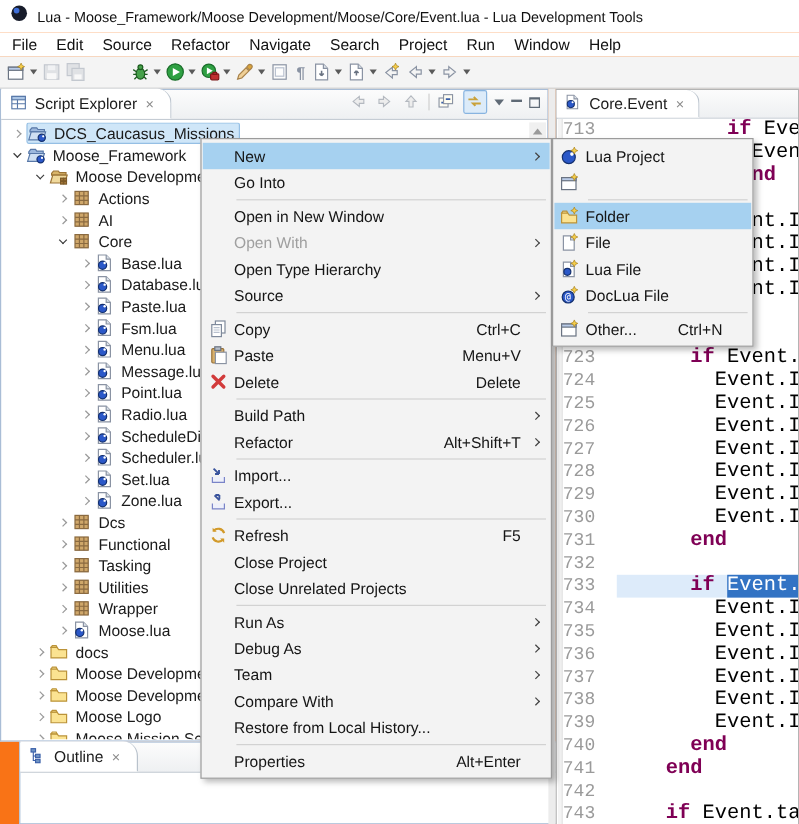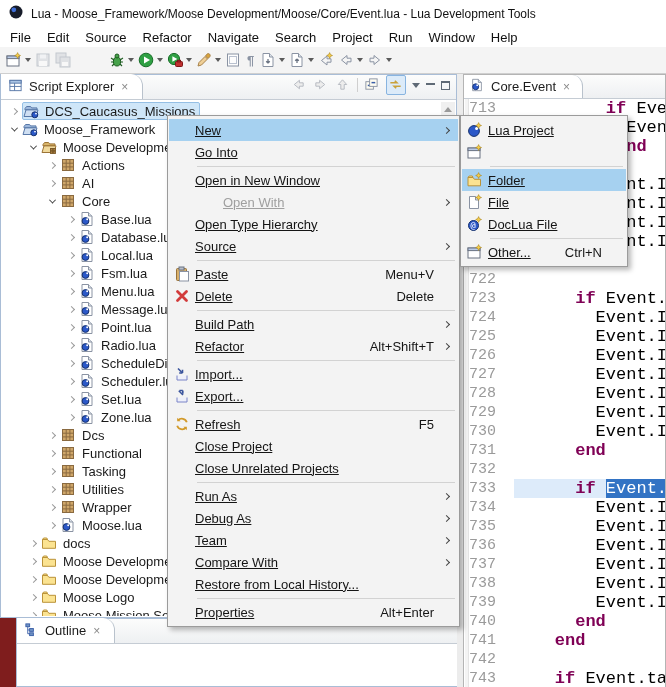--- a/index.html
+++ b/index.html
@@ -1,19 +1,19 @@
 <!DOCTYPE html>
 <html style="--mhl: #a6d1f0; --edsel: #3273c4; --curline: #ddebfa; --kw: #7f0055;"><head>
 <meta charset="utf-8">
 <style>
   * { margin:0; padding:0; box-sizing:border-box; }
   html,body { width:666px; height:687px; overflow:hidden; }
   body { font-family:"Liberation Sans", sans-serif; background:#fff; position:relative;
          -webkit-font-smoothing:antialiased; }
-  #app { position:absolute; inset:0; background:#7f1d1d; }
+  #app { position:absolute; inset:0; background:#f97316; }
 
   
   #titlebar { position:absolute; left:0; top:0; width:666px; height:27px; background:#fff;
               display:flex; align-items:center; padding-left:8px; gap:7px; }
   #titlebar .title { font-size:12px; color:#111; white-space:nowrap; }
   #menubar { position:absolute; left:0; top:27px; width:666px; height:20px; background:#fff;
              display:flex; align-items:center; padding-left:2px; }
   #menubar .mitem { font-size:13px; color:#111; padding:2px 8px; cursor:default; }
   #toolbar { position:absolute; left:0; top:47px; width:666px; height:27px; background:#f4f4f4;
              border-bottom:1px solid #cfcfcf; display:flex; align-items:center; padding-left:4px; }
@@ -89,24 +89,24 @@
   #code .cur { background:var(--curline); }
   #code .sel { background:var(--edsel); color:#fff; }
 
   
   .menu { position:absolute; background:#f3f3f3; border:1px solid #9b9b9b;
           box-shadow:3px 3px 5px rgba(0,0,0,.28); padding:3px 1px; z-index:50; }
   #context-menu { left:167px; top:115px; width:293px; }
   #new-submenu  { left:460px; top:115px; width:168px; z-index:60; }
   .menu-item { height:22px; display:flex; align-items:center; font-size:13px; color:#151515; }
   .menu-item.hl { background:var(--mhl); }
-  .menu-item.disabled { color:#9f9f9f;margin-left:28px; }
+  .menu-item.disabled { color:#9f9f9f; }
   .mi-icon { width:26px; flex:none; display:flex; justify-content:center; align-items:center; }
   .mi-icon svg { width:16px; height:16px; }
-  .mi-label { flex:1; white-space:nowrap;text-decoration:underline; }
+  .mi-label { flex:1; white-space:nowrap; }
   .mi-short { margin-left:auto; padding-right:10px; white-space:nowrap; }
   .mi-arrow { width:14px; flex:none; display:flex; align-items:center; }
   .mi-arrow i { width:5px; height:5px; border-right:1.5px solid #444; border-top:1.5px solid #444;
                 transform:rotate(45deg); }
   .menu-sep { height:1px; background:#d2d2d2; margin:3px 3px 2px 28px; }
   #new-submenu .menu-sep { margin-left:28px; }
 </style>
 </head>
 <body>
 
@@ -461,21 +461,21 @@
           </span>
           <span class="selwrap">
             <span class="tico"><span style="display: inline-flex; width: 16px; height: 16px;">
                 <svg viewBox="0 0 16 16">
                   <path d="M3 1.5h6.5L13 5v9.5H3z" fill="#fff" stroke="#8a93a3"></path>
                   <path d="M9.5 1.5V5H13" fill="#dde3ea" stroke="#8a93a3"></path>
                   <circle cx="6.5" cy="10" r="3.4" fill="#2b58c8" stroke="#14306e"></circle>
                   <circle cx="8.2" cy="8.2" r="1" fill="#fff"></circle>
                 </svg>
               </span></span>
-            <span class="tlabel">Local.lua</span>
+            <span class="tlabel">Paste.lua</span>
           </span>
         </div>
         <div class="trow" style="padding-left: 61px;">
           <span class="chev">
             <i></i>
           </span>
           <span class="selwrap">
             <span class="tico"><span style="display: inline-flex; width: 16px; height: 16px;">
                 <svg viewBox="0 0 16 16">
                   <path d="M3 1.5h6.5L13 5v9.5H3z" fill="#fff" stroke="#8a93a3"></path>
@@ -898,20 +898,34 @@
         <span class="mi-label">Source</span>
         <span class="mi-arrow">
           <i></i>
         </span>
       </div>
       <div class="menu-sep"></div>
       <div class="menu-item">
         <span class="mi-icon">
           <span style="display: inline-flex; width: 16px; height: 16px;">
             <svg viewBox="0 0 16 16">
+              <rect x="5.5" y="1.5" width="8" height="10" fill="#fff" stroke="#7f8a9c"></rect>
+              <rect x="2.5" y="4.5" width="8" height="10" fill="#fff" stroke="#7f8a9c"></rect>
+              <path d="M4 7h5M4 9h5M4 11h5" stroke="#b9c1cf"></path>
+            </svg>
+          </span>
+        </span>
+        <span class="mi-label">Copy</span>
+        <span class="mi-short">Ctrl+C</span>
+        <span class="mi-arrow"></span>
+      </div>
+      <div class="menu-item">
+        <span class="mi-icon">
+          <span style="display: inline-flex; width: 16px; height: 16px;">
+            <svg viewBox="0 0 16 16">
               <rect x="2.5" y="2.5" width="10" height="12" rx="1" fill="#d9b06a" stroke="#97713a"></rect>
               <rect x="5" y="1" width="5" height="3" fill="#b7bec9" stroke="#6a7382"></rect>
               <rect x="5.5" y="5.5" width="9" height="9.5" fill="#fff" stroke="#8a93a3"></rect>
             </svg>
           </span>
         </span>
         <span class="mi-label">Paste</span>
         <span class="mi-short">Menu+V</span>
         <span class="mi-arrow"></span>
       </div>
@@ -1088,20 +1102,34 @@
             </svg>
           </span>
         </span>
         <span class="mi-label">File</span>
         <span class="mi-arrow"></span>
       </div>
       <div class="menu-item">
         <span class="mi-icon">
           <span style="display: inline-flex; width: 16px; height: 16px;">
             <svg viewBox="0 0 16 16">
+              <path d="M2.5 2.5h6L11.5 6v8.5h-9z" fill="#fff" stroke="#8a93a3"></path>
+              <path d="M8.5 2.5V6h3" fill="#dde3ea" stroke="#8a93a3"></path>
+              <circle cx="5.8" cy="10.5" r="2.9" fill="#2b58c8" stroke="#14306e"></circle>
+              <path d="M11.6 0.6l0.9 2 2 0.9-2 0.9-0.9 2-0.9-2-2-0.9 2-0.9z" fill="#f6ce4a" stroke="#a8831f" stroke-width="0.6"></path>
+            </svg>
+          </span>
+        </span>
+        <span class="mi-label">Lua File</span>
+        <span class="mi-arrow"></span>
+      </div>
+      <div class="menu-item">
+        <span class="mi-icon">
+          <span style="display: inline-flex; width: 16px; height: 16px;">
+            <svg viewBox="0 0 16 16">
               <circle cx="6.5" cy="9.5" r="5" fill="#2b58c8" stroke="#14306e"></circle>
               <text x="3.6" y="12.4" font-size="8.5" fill="#fff" font-family="monospace">@</text>
               <path d="M11.6 0.6l0.9 2 2 0.9-2 0.9-0.9 2-0.9-2-2-0.9 2-0.9z" fill="#f6ce4a" stroke="#a8831f" stroke-width="0.6"></path>
             </svg>
           </span>
         </span>
         <span class="mi-label">DocLua File</span>
         <span class="mi-arrow"></span>
       </div>
       <div class="menu-sep"></div>

